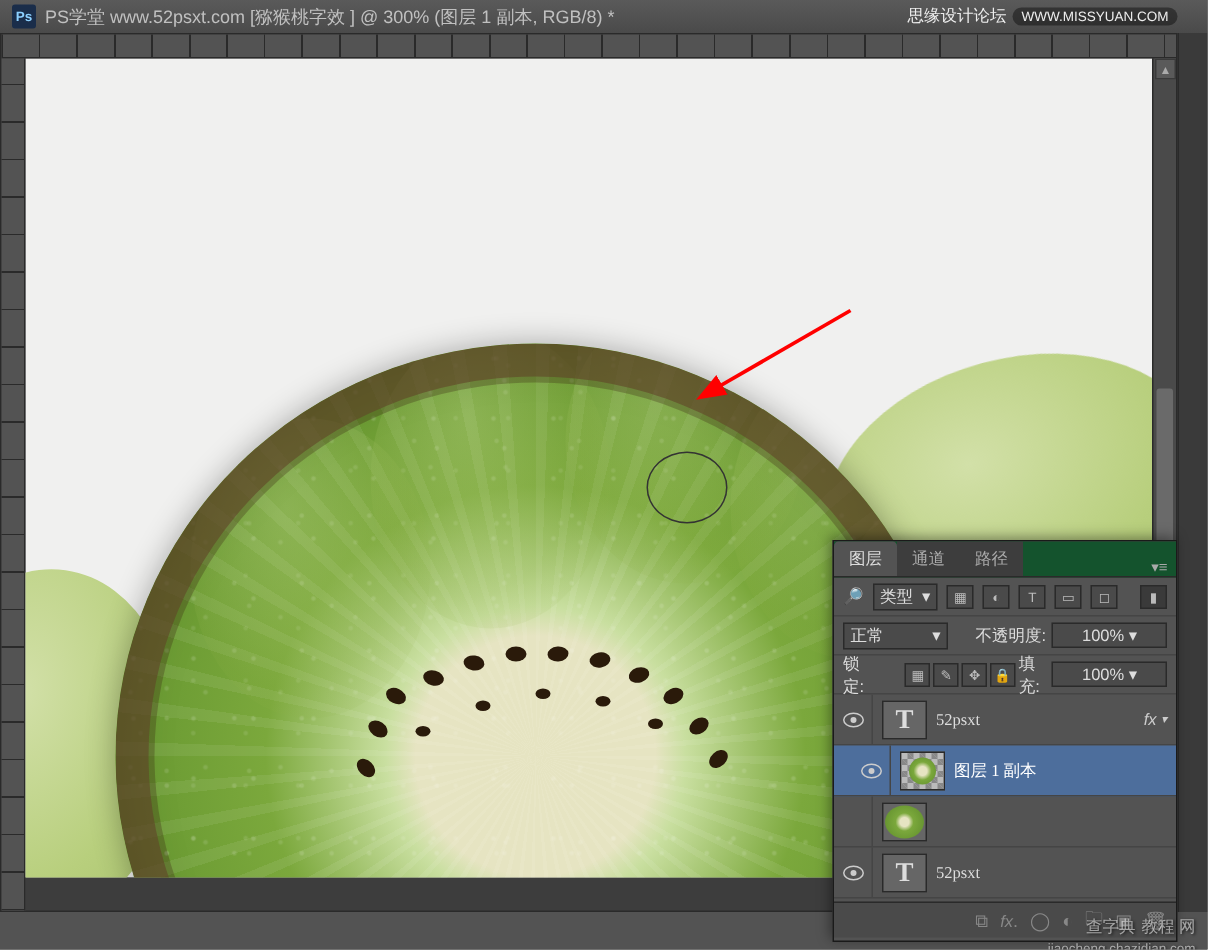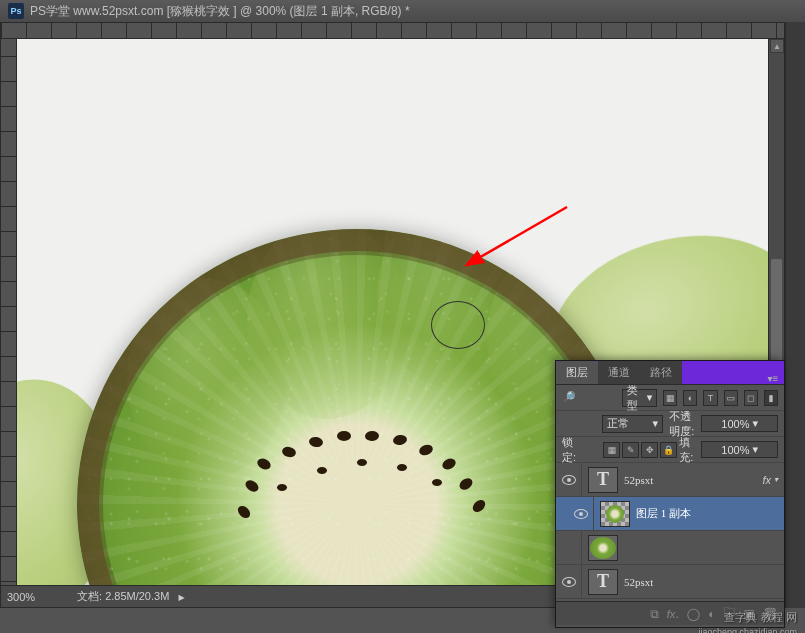--- a/index.html
+++ b/index.html
@@ -56,27 +56,27 @@
 .status-bar input { background: transparent; border: none; color: #ccc; width: 50px; font-size: 11px; }
 .status-arrow { margin-left: 6px; font-size: 8px; }
 
 .scrollbar-v { position: absolute; right: 0; top: 16px; bottom: 22px; width: 16px; background: #4a4a4a; border-left: 1px solid #2a2a2a; }
 .scrollbar-v .thumb { position: absolute; top: 220px; left: 2px; right: 2px; height: 120px; background: #6a6a6a; border-radius: 2px; }
 .scroll-btn { width: 14px; height: 14px; background: #5a5a5a; border: 1px solid #3a3a3a; position: absolute; left: 1px; font-size: 8px; color: #aaa; display: flex; align-items: center; justify-content: center; }
 
 .vstrip { position: absolute; right: 0; top: 22px; width: 20px; height: 586px; background: #3a3a3a; border-left: 1px solid #2a2a2a; }
 
 .layers-panel { position: absolute; right: 20px; top: 360px; width: 230px; height: 268px; background: #535353; border: 1px solid #1a1a1a; box-shadow: -2px -2px 8px rgba(0,0,0,0.4); color: #ddd; }
-.panel-tabs { display: flex; height: 24px; background: #6d28d9; border-bottom: 1px solid #2a2a2a; align-items: flex-end; }
+.panel-tabs { display: flex; height: 24px; background: #14532d; border-bottom: 1px solid #2a2a2a; align-items: flex-end; }
 .panel-tab { padding: 4px 10px; background: #3d3d3d; color: #aaa; cursor: pointer; font-size: 11px; }
 .panel-tab.active { background: #535353; color: #ddd; border-top-left-radius: 3px; border-top-right-radius: 3px; }
 .panel-menu { margin-left: auto; width: 22px; text-align: center; color: #aaa; font-size: 10px; padding-top: 4px; }
 
 .panel-row { display: flex; align-items: center; height: 26px; padding: 0 6px; gap: 6px; border-bottom: 1px solid #454545; }
-.panel-row select, .panel-row .sel { background: #4a4a4a; border: 1px solid #2a2a2a; color: #ddd; height: 18px; font-size: 10px; padding: 0 4px; display: flex; align-items: center; margin-left: 40px; }
+.panel-row select, .panel-row .sel { background: #4a4a4a; border: 1px solid #2a2a2a; color: #ddd; height: 18px; font-size: 10px; padding: 0 4px; display: flex; align-items: center; }
 .icon-btn { width: 18px; height: 16px; background: #4a4a4a; border: 1px solid #2a2a2a; display: flex; align-items: center; justify-content: center; color: #bbb; font-size: 9px; }
 .opacity-box { display: flex; align-items: center; margin-left: auto; gap: 4px; }
 .opacity-box .val { background: #4a4a4a; border: 1px solid #2a2a2a; padding: 1px 19px; font-size: 10px; display: flex; align-items: center; gap: 3px; }
 
 .lock-row { gap: 2px; }
 .lock-row .lbl { margin-right: 16px; }
 
 .layer-list { overflow: auto; height: 138px; }
 .layer-item { display: flex; align-items: center; height: 34px; border-bottom: 1px solid #454545; }
 .layer-item.selected { background: #4d6e9c; padding-left: 12px; }
@@ -101,20 +101,24 @@
 .watermark small { font-size: 11px; }
 </style>
 </head>
 <body>
 
 <div class="app">
 
   <div class="title-bar">
     <div class="ps-icon">Ps</div>
     <div class="title-text">PS学堂  www.52psxt.com [猕猴桃字效 ] @ 300% (图层 1 副本, RGB/8) *</div>
+    <div class="forum-text">
+      <span>思缘设计论坛</span>
+      <span class="forum-logo">WWW.MISSYUAN.COM</span>
+    </div>
   </div>
 
   <div class="document-area">
     <div class="ruler-h"></div>
     <div class="ruler-v"></div>
 
     <div class="canvas">
       <div class="image-stage">
         <div class="blob2"></div>
         <div class="blob1"></div>
@@ -160,28 +164,20 @@
         <line x1="110" y1="8" x2="20" y2="60" stroke="#ff0000" stroke-width="2.5" marker-end="url(#ah)"></line>
       </svg>
     </div>
 
     <div class="scrollbar-v">
       <div class="scroll-btn" style="top:0">▲</div>
       <div class="thumb"></div>
       <div class="scroll-btn" style="bottom:0">▼</div>
     </div>
 
-    <div class="status-bar">
-      <span><input value="300%" style=""></span>
-      <span>
-        <span>文档:</span>
-        <span>2.85M/20.3M</span>
-        <span class="status-arrow">▶</span>
-      </span>
-    </div>
   </div>
 
   <div class="vstrip"></div>
 
   <div class="layers-panel">
     <div class="panel-tabs">
       <div class="panel-tab active">图层</div>
       <div class="panel-tab">通道</div>
       <div class="panel-tab">路径</div>
       <div class="panel-menu">▾≡</div>

